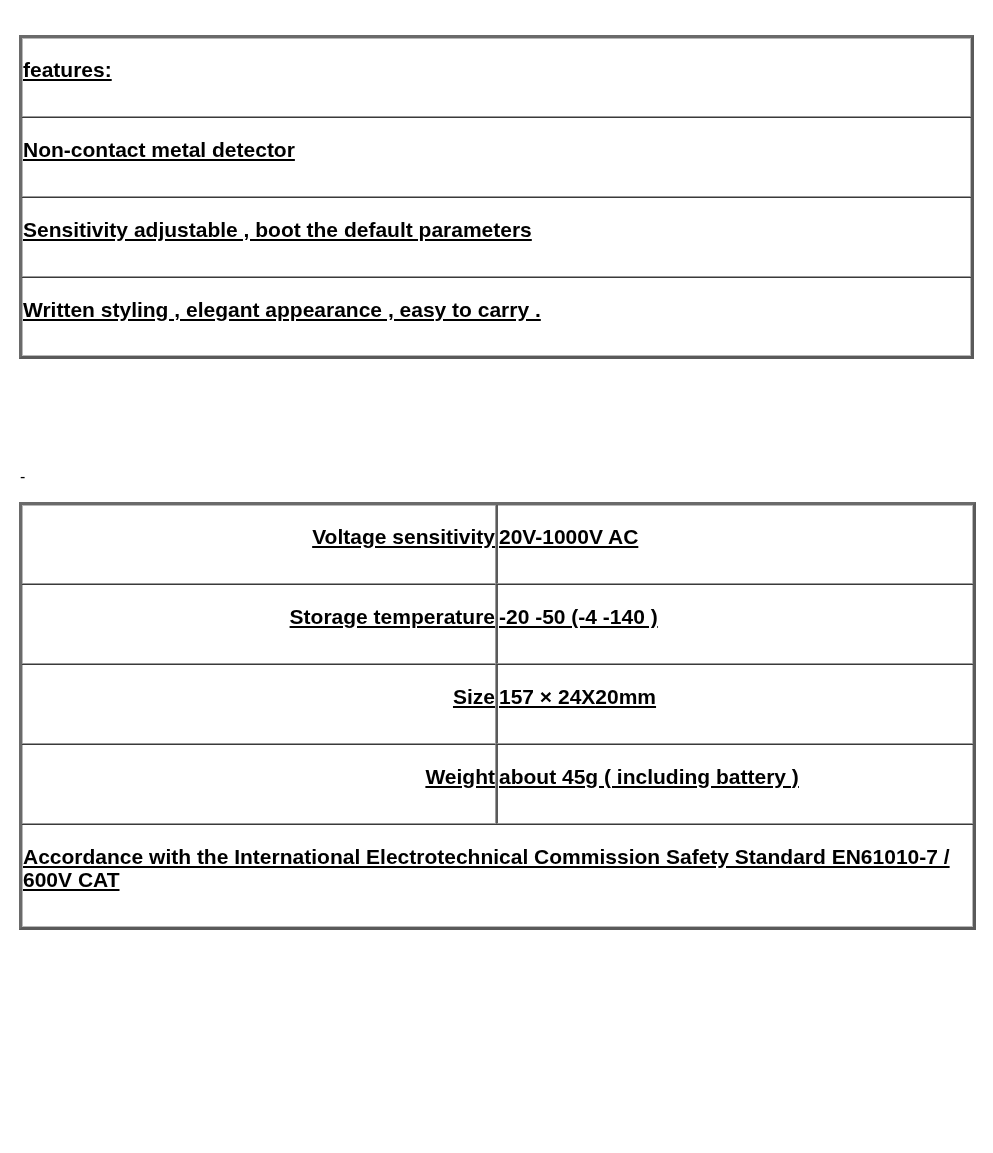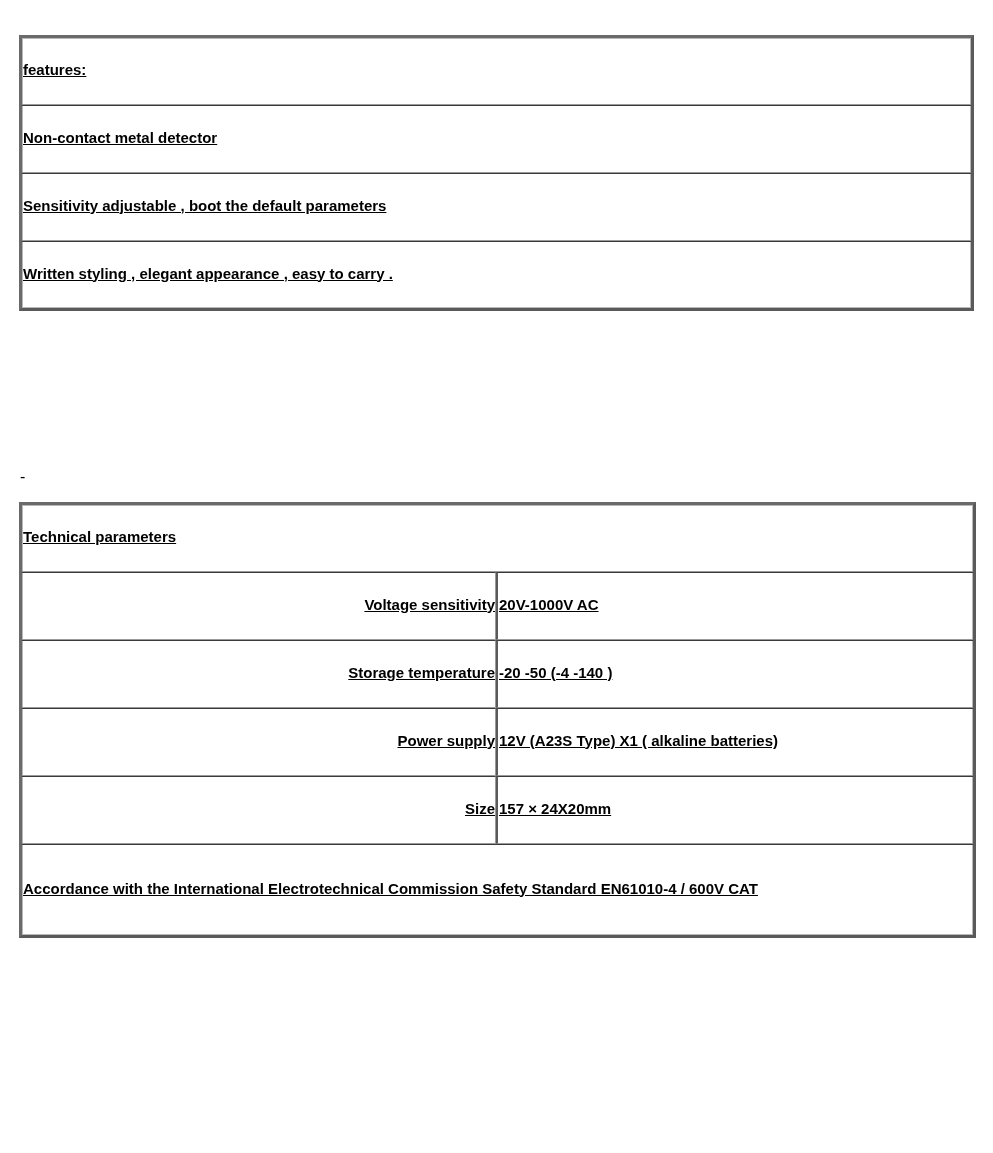--- a/index.html
+++ b/index.html
@@ -4,22 +4,22 @@
 <style>
   html, body { margin: 0; padding: 0; background: #ffffff; }
   body { width: 993px; height: 1153px; position: relative; font-family: "Liberation Sans", sans-serif; color: #000; }
   .tbl {
     position: absolute; border-collapse: separate; border-spacing: 0;
     border-top: 3px solid #6a6a6a; border-left: 3px solid #6a6a6a;
     border-right: 3px solid #5a5a5a; border-bottom: 3px solid #5a5a5a;
     box-shadow: 0 0 0 1px #b8b8b8 inset;
   }
   .tbl td {
-    padding: 0 0 4px 1px; vertical-align: middle;
-    font-weight: bold; font-size: 15px; text-decoration: underline;
+    padding: 0 0 16px 1px; vertical-align: middle;
+    font-weight: bold; font-size: 21px; text-decoration: underline;
     border-top: 1px solid #3a3a3a; border-bottom: 1px solid #9a9a9a;
     height: 62px; line-height: 23px;
   }
   .tbl tr:first-child td { border-top: none; }
   .tbl tr:last-child td { border-bottom: none; }
   .tbl td.left { border-right: 1px solid #9a9a9a; }
   .tbl td.right { border-left: 2px solid #5a5a5a; }
   #features { left: 19px; top: 35px; width: 955px; }
   #tech { left: 19px; top: 502px; width: 957px; }
   #tech td.left { width: 472px; text-align: right; }
@@ -43,36 +43,33 @@
   <tr>
         <td>Written styling , elegant appearance , easy to carry .</td>
       </tr>
 </tbody>
   </table>
 
 <div class="dash">-</div>
 
 <table id="tech" class="tbl">
   <tbody>
-      <tr>
-        <td colspan="2">Technical parameters</td>
-      </tr>
   <tr>
         <td class="left">Voltage sensitivity</td>
         <td class="right">20V-1000V AC</td>
       </tr>
   <tr>
         <td class="left">Storage temperature</td>
         <td class="right">-20 -50 (-4 -140 )</td>
       </tr>
   <tr>
-        <td class="left">Power supply</td>
-        <td class="right">12V (A23S Type) X1 ( alkaline batteries)</td>
-      </tr>
-  <tr>
         <td class="left">Size</td>
         <td class="right">157 × 24X20mm</td>
       </tr>
   <tr>
-        <td colspan="2" class="tall">Accordance with the International Electrotechnical Commission Safety Standard EN61010-4 / 600V CAT</td>
+        <td class="left">Weight</td>
+        <td class="right">about 45g ( including battery )</td>
+      </tr>
+  <tr>
+        <td colspan="2" class="tall">Accordance with the International Electrotechnical Commission Safety Standard EN61010-7 / 600V CAT</td>
       </tr>
 </tbody>
   </table>
 
 </body></html>

